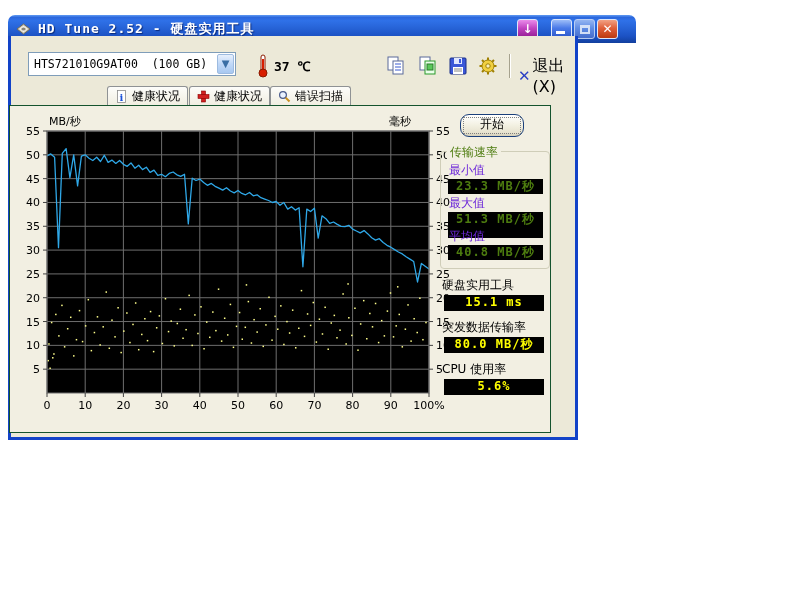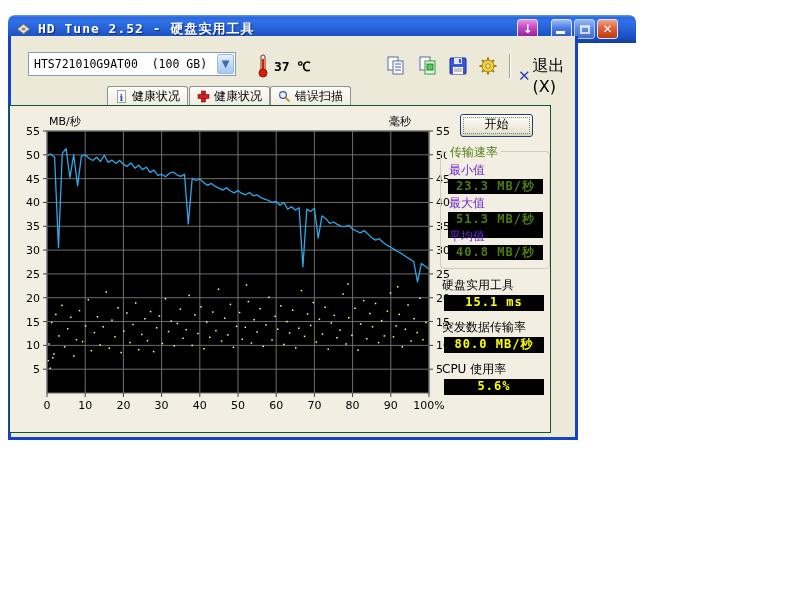--- a/index.html
+++ b/index.html
@@ -53,22 +53,22 @@
   .tab-ico { width:13px; height:13px; display:inline-block; }
 
   
   .content { position:absolute; left:1px; top:97px; width:542px; height:328px; background:#f2efe2;
     border:1px solid #14532d; z-index:4; }
   .axis-corner { position:absolute; font-size:11px; color:#000; }
   .axis-left { left:39px; top:8px; }
   .axis-right { left:349px; top:8px; width:52px; text-align:right; }
 
   
-  .start-btn { position:absolute; left:450px; top:8px; width:73px; height:23px;
-    border:1px solid #1a3f7a; border-radius:3px;
+  .start-btn { position:absolute; left:450px; top:8px; width:64px; height:23px;
+    border:1px solid #1a3f7a; border-radius:9px;
     background:linear-gradient(180deg,#ffffff,#f4f2e4 45%,#e6e2ce 85%,#d4cfba);
     font-size:12px; color:#000; cursor:pointer; position:absolute; }
   .start-btn .focus { position:absolute; left:2px; top:2px; right:2px; bottom:2px; border:1px dotted #808080; }
   .start-btn .lbl { position:relative; top:1px; }
 
   .groupbox { position:absolute; left:430px; top:45px; width:110px; height:118px;
     border:1px solid #cfcdb8; border-radius:4px; }
   .legend { position:absolute; left:6px; top:-8px; background:#f2efe2; padding:0 3px; color:#4d7c0f; font-size:12px; }
   .g-label { position:absolute; left:8px; font-size:12px; color:#6d28d9; }
   .lcd { position:absolute; background:#000; font-family:"DejaVu Sans Mono",monospace; font-weight:bold;

